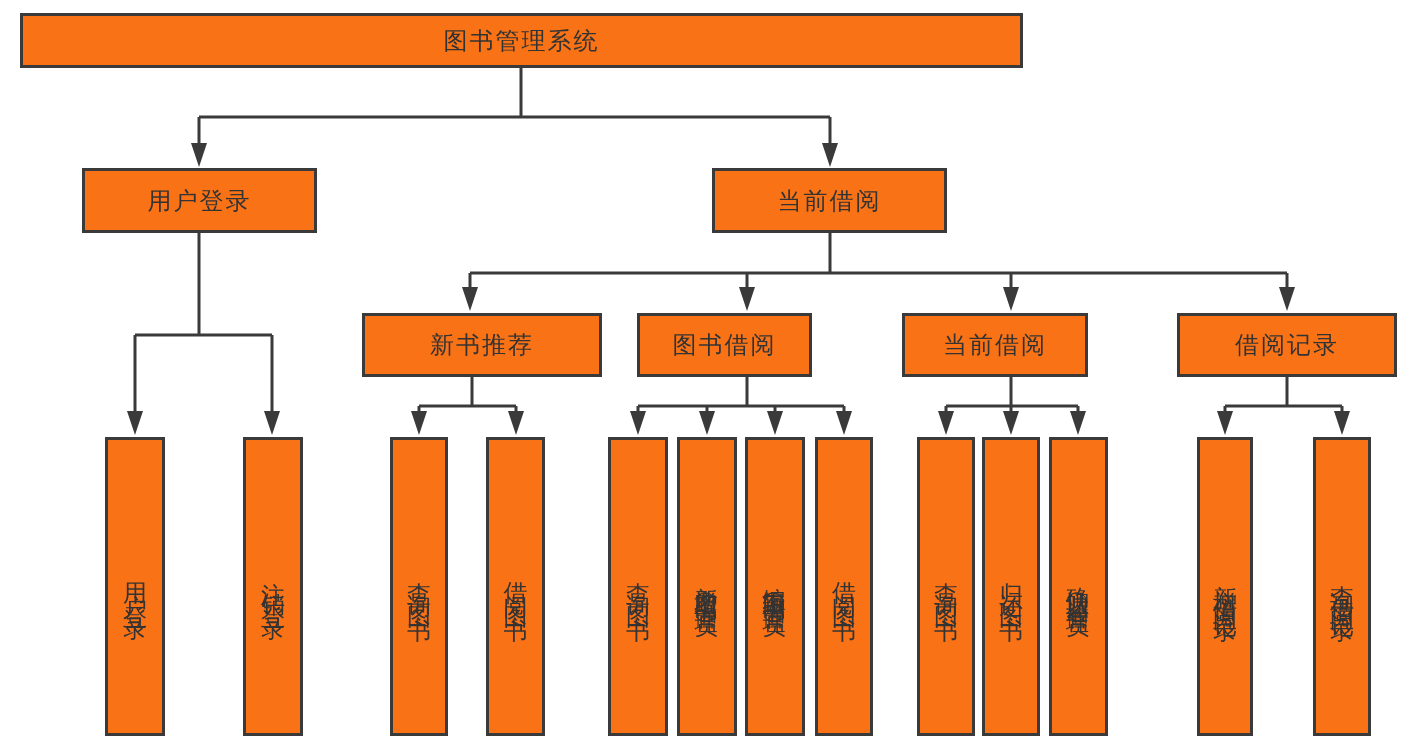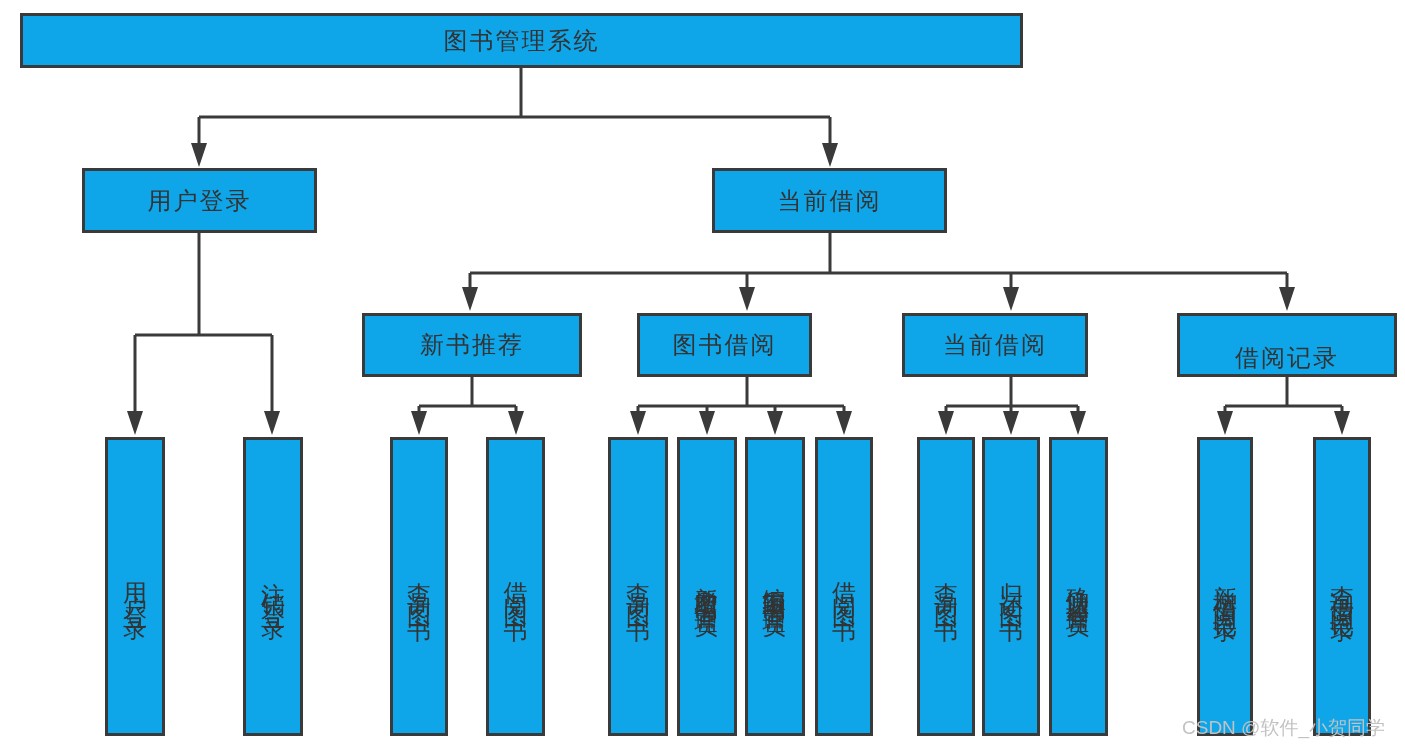--- a/index.html
+++ b/index.html
@@ -20,21 +20,21 @@
   #wires path {
     fill: none;
     stroke: var(--line, #3a3a3a);
     stroke-width: 3;
   }
   #wires polygon { fill: var(--line, #3a3a3a); }
   .box {
     position: absolute;
     box-sizing: border-box;
     border: 3px solid var(--line, #3a3a3a);
-    background: #0ea5e9;
+    background: #f97316;
     display: flex;
     align-items: center;
     justify-content: center;
     color: var(--text, #333333);
     z-index: 2;
   }
   .hlabel {
     font-size: 24px;
     letter-spacing: 2px;
     white-space: nowrap;
@@ -98,30 +98,30 @@
     <span class="hlabel">图书管理系统</span>
   </div>
 
   <div class="box" style="left:82px; top:168px; width:235px; height:65px;">
     <span class="hlabel">用户登录</span>
   </div>
   <div class="box" style="left:712px; top:168px; width:235px; height:65px;">
     <span class="hlabel">当前借阅</span>
   </div>
 
-  <div class="box" style="left:362px; top:313px; width:220px; height:64px;font-family:Liberation Mono, monospace;">
+  <div class="box" style="left:362px; top:313px; width:240px; height:64px;font-family:Liberation Mono, monospace;">
     <span class="hlabel">新书推荐</span>
   </div>
   <div class="box" style="left:637px; top:313px; width:175px; height:64px;">
     <span class="hlabel">图书借阅</span>
   </div>
   <div class="box" style="left:902px; top:313px; width:186px; height:64px;">
     <span class="hlabel">当前借阅</span>
   </div>
-  <div class="box" style="left:1177px; top:313px; width:220px; height:64px;align-items:flex-end;">
+  <div class="box" style="left:1177px; top:313px; width:220px; height:64px;">
     <span class="hlabel">借阅记录</span>
   </div>
 
   <div class="box" style="left:105px; top:437px; width:60px; height:299px;">
     <span class="vtext">用户登录</span>
   </div>
   <div class="box" style="left:243px; top:437px; width:60px; height:299px;">
     <span class="vtext">注销登录</span>
   </div>
 
@@ -155,15 +155,14 @@
     <span class="vtext dense">确认归还（管理员）</span>
   </div>
 
   <div class="box" style="left:1197px; top:437px; width:56px; height:299px;">
     <span class="vtext mid">新增借阅记录</span>
   </div>
   <div class="box" style="left:1313px; top:437px; width:58px; height:299px;">
     <span class="vtext mid">查询借阅记录</span>
   </div>
 
-  <div id="watermark">CSDN @软件_小贺同学</div>
 
 </div>
 
 </body></html>

